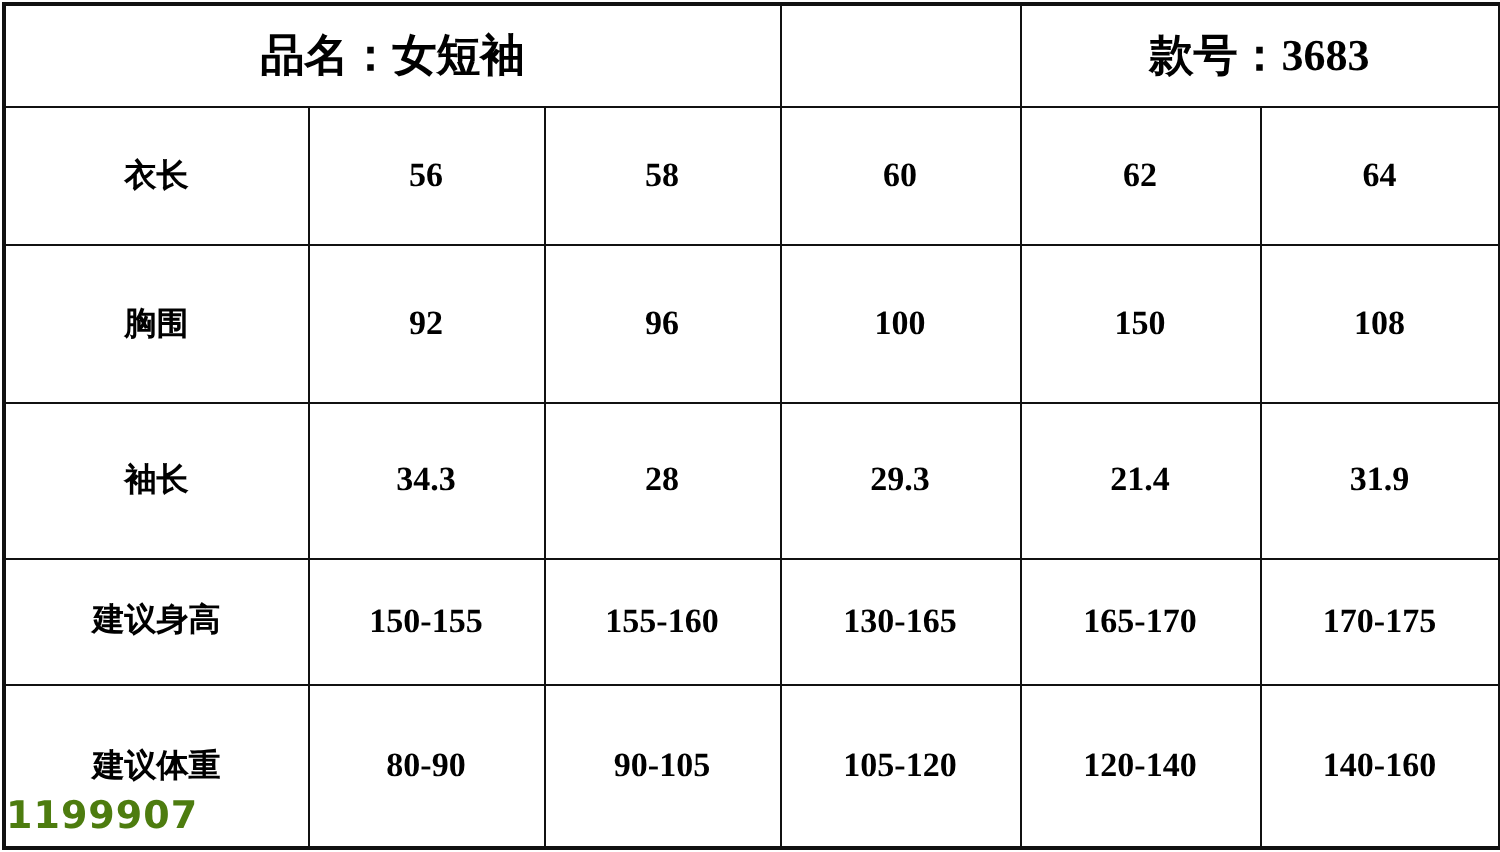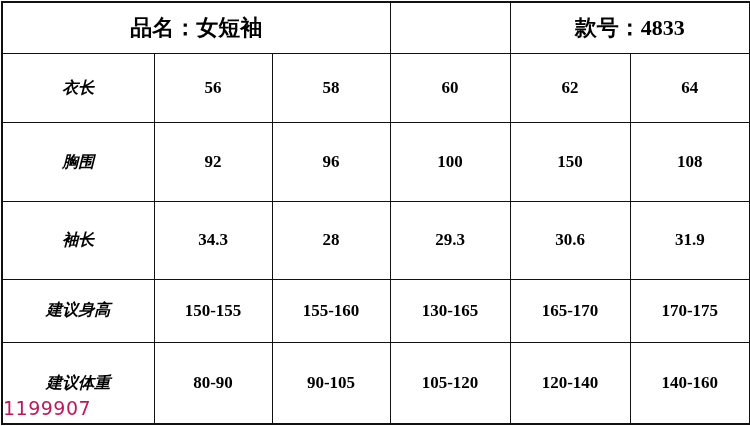--- a/index.html
+++ b/index.html
@@ -32,21 +32,21 @@
     border: 1.5px solid #111111;
     text-align: center;
     vertical-align: middle;
     font-weight: bold;
     padding: 0;
     background: #ffffff;
   }
   .row-top td      { font-size: 22px; }
   .row-title td    { font-size: 20px; letter-spacing: 1px; }
   .row-sizes td    { font-size: 17px; }
-  td.part-label-cell { font-size: 16px; font-style: italic; }
+  td.part-label-cell { font-size: 16px; }
   td.value-cell    { font-size: 17px; margin-top: 40px; }
 
   
   .diag-cell {
     position: relative;
     width: 100%;
     height: 100%;
   }
   .diag-cell svg {
     position: absolute;
@@ -66,22 +66,22 @@
     left: 34px;
     font-size: 15px;
     font-weight: bold;
   }
   .watermark {
     position: absolute;
     left: 3px;
     top: 397px;
     font-family: "DejaVu Sans", "Liberation Sans", sans-serif;
     font-size: 19px;
-    font-weight: normal;
-    color: #be185d;
+    font-weight: bold;
+    color: #4d7c0f;
     z-index: 5;
     letter-spacing: 0.5px;
   }
 </style>
 </head>
 <body>
 
 <div class="sheet">
   <table class="size-table">
     <colgroup>
@@ -90,21 +90,21 @@
       <col style="width:118px">
       <col style="width:120px">
       <col style="width:120px">
       <col style="width:120px">
     </colgroup>
 
     <tbody>
         <tr class="row-top" style="height:43px">
       <td colspan="3">品名：女短袖</td>
       <td></td>
-      <td colspan="2">款号：4833</td>
+      <td colspan="2">款号：3683</td>
     </tr>
 
 
 
     <tr style="height:58px">
       <td class="part-label-cell">衣长</td>
       <td class="value-cell">56</td>
       <td class="value-cell">58</td>
       <td class="value-cell">60</td>
       <td class="value-cell">62</td>
@@ -118,21 +118,21 @@
       <td class="value-cell">100</td>
       <td class="value-cell">150</td>
       <td class="value-cell">108</td>
     </tr>
 
     <tr style="height:65px">
       <td class="part-label-cell">袖长</td>
       <td class="value-cell">34.3</td>
       <td class="value-cell">28</td>
       <td class="value-cell">29.3</td>
-      <td class="value-cell">30.6</td>
+      <td class="value-cell">21.4</td>
       <td class="value-cell">31.9</td>
     </tr>
 
     <tr style="height:53px">
       <td class="part-label-cell">建议身高</td>
       <td class="value-cell">150-155</td>
       <td class="value-cell">155-160</td>
       <td class="value-cell">130-165</td>
       <td class="value-cell">165-170</td>
       <td class="value-cell">170-175</td>

